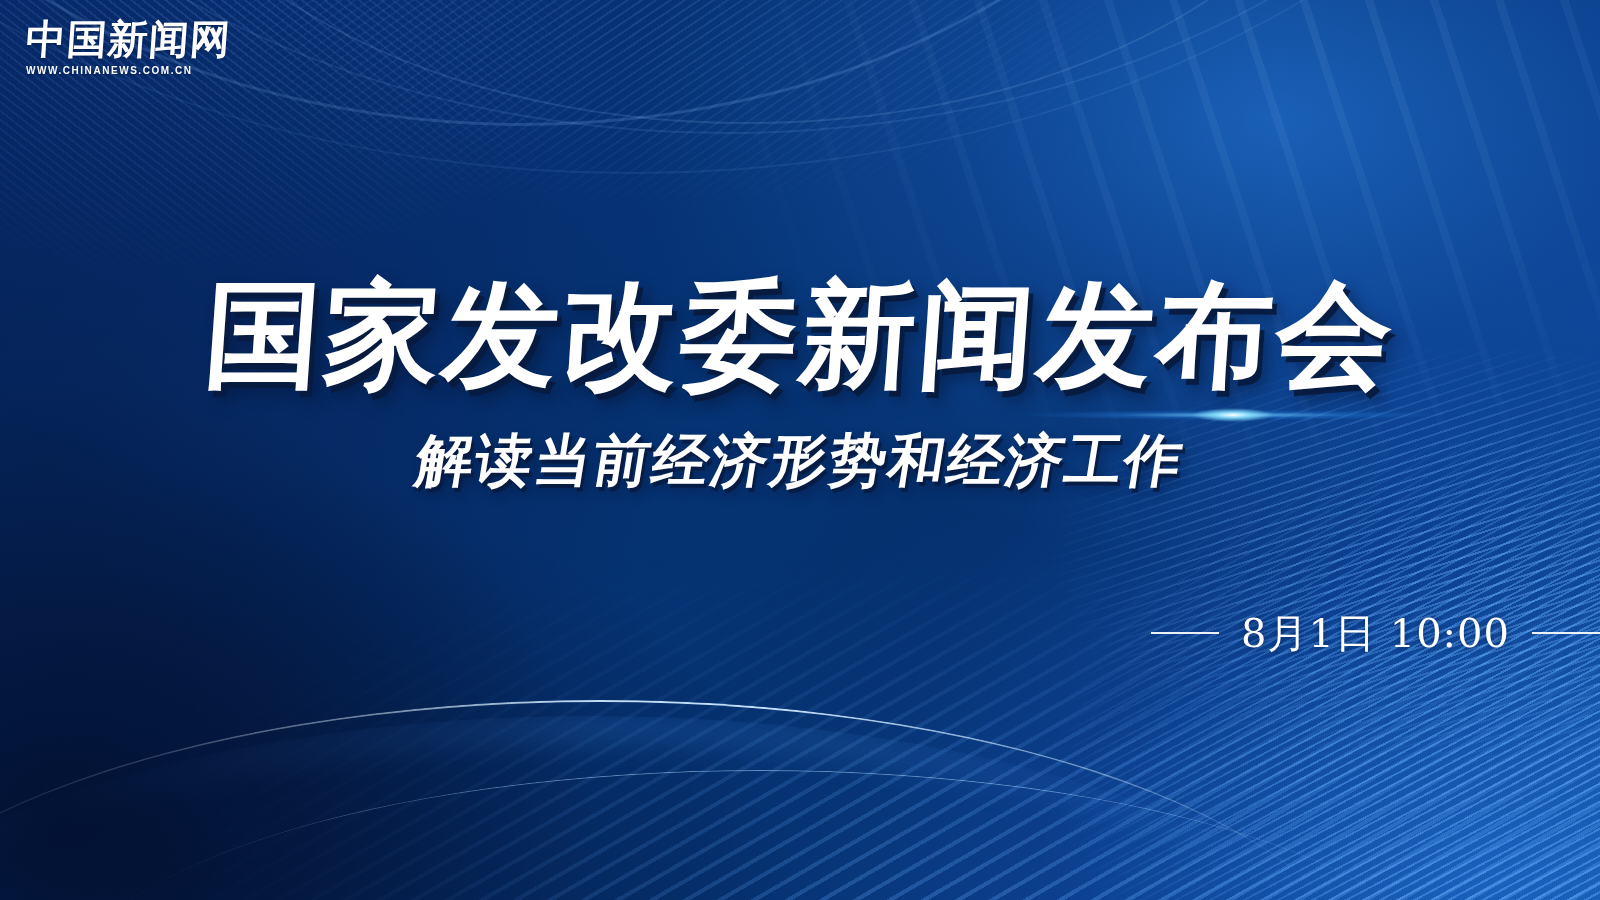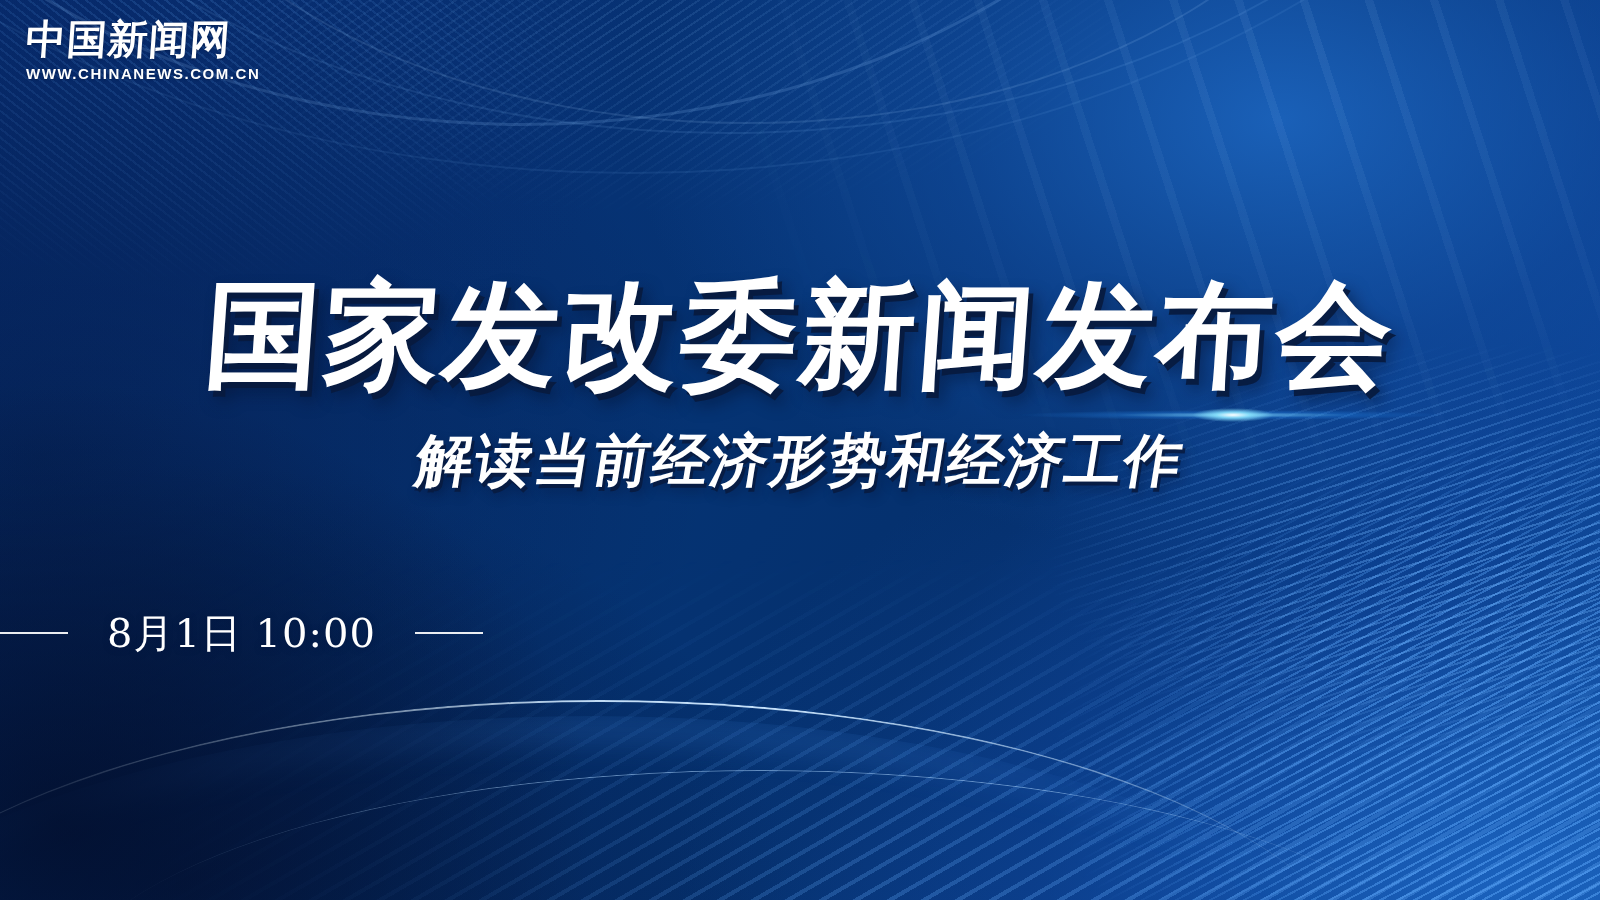--- a/index.html
+++ b/index.html
@@ -168,21 +168,21 @@
     color: #ffffff;
     letter-spacing: 1px;
     line-height: 1.05;
     text-shadow: 0 1px 3px rgba(0,20,60,0.55);
     white-space: nowrap;
     transform: skewX(-4deg);
   }
   .logo-url {
     margin-top: 5px;
     font-family: "Liberation Sans", sans-serif;
-    font-size: 15px;
+    font-size: 10px;
     font-weight: 700;
     color: #ffffff;
     letter-spacing: 1.55px;
     white-space: nowrap;
     text-shadow: 0 1px 2px rgba(0,20,60,0.5);
   }
 
   
   .content {
     position: absolute;
@@ -226,22 +226,22 @@
     white-space: nowrap;
     transform: skewX(-9deg);
     text-shadow:
       3px 4px 0 rgba(8,26,62,0.85),
       6px 7px 12px rgba(3,16,48,0.45);
   }
   .datebar {
     margin-top: 106px;
     display: flex;
     align-items: center;
-    justify-content: flex-start;
-    gap: 39px;
+    justify-content: flex-end;
+    gap: 22px;
   }
   .dash {
     display: block;
     width: 68px;
     height: 2px;
     background: rgba(255,255,255,0.92);
   }
   .date-text {
     font-family: "DejaVu Serif", "Liberation Serif", serif;
     font-size: 40px;

